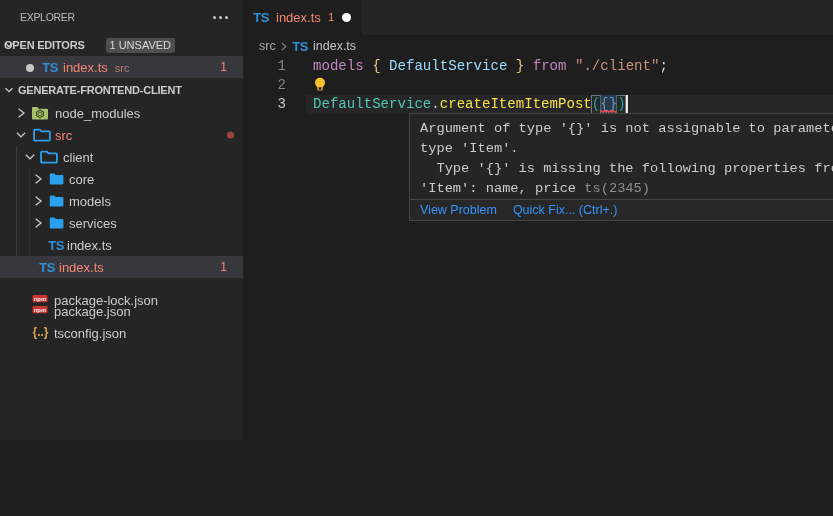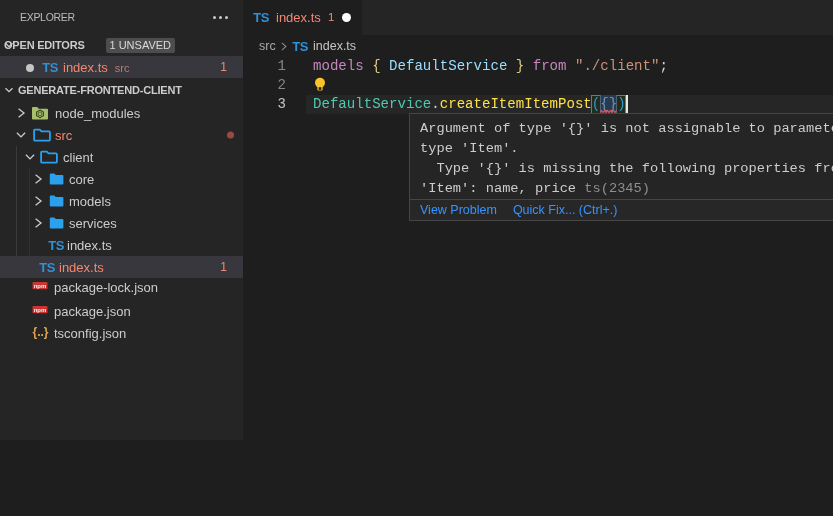--- a/index.html
+++ b/index.html
@@ -161,21 +161,21 @@
     </div>
 
     <div class="row sel" style="top:256px;">
       <svg class="icon" style="left:39px" width="16" height="16" viewBox="0 0 16 16">
           <text x="8" y="13" font-size="13" font-weight="bold" fill="#2f90d5" text-anchor="middle" font-family="Liberation Sans" letter-spacing="-0.5">TS</text>
         </svg>
       <div class="rowtxt red" style="left:59px;">index.ts</div>
       <div class="badge1">1</div>
     </div>
 
-    <div class="row" style="top:276px;">
+    <div class="row" style="top:289px;">
       <svg class="icon" style="left:32px" width="16" height="15" viewBox="0 0 16 15">
         <rect x="0.5" y="2.6" width="15" height="7.2" rx="1" fill="#ca3431"></rect>
         <text x="8" y="8.3" font-size="6" font-weight="bold" fill="#f0eeee" text-anchor="middle" font-family="Liberation Sans">npm</text>
       </svg>
       <div class="rowtxt" style="left:54px;">package-lock.json</div>
     </div>
 
     <div class="row" style="top:300px;">
       <svg class="icon" style="left:32px" width="16" height="15" viewBox="0 0 16 15">
         <rect x="0.5" y="2.6" width="15" height="7.2" rx="1" fill="#ca3431"></rect>

